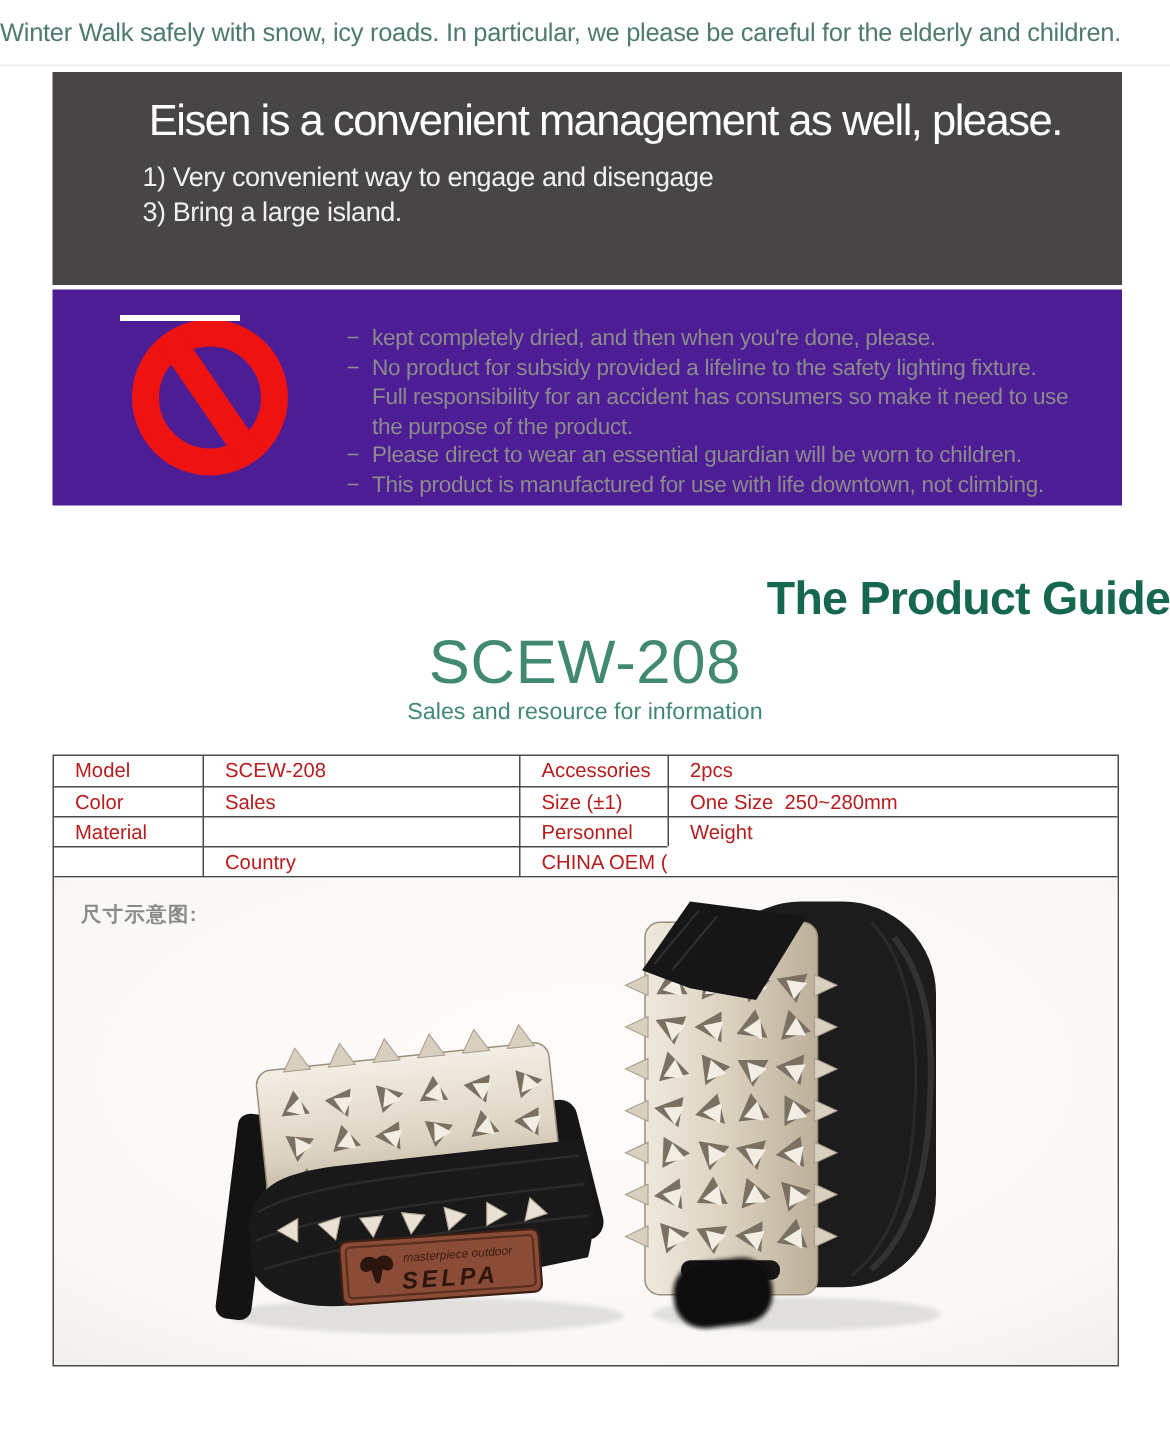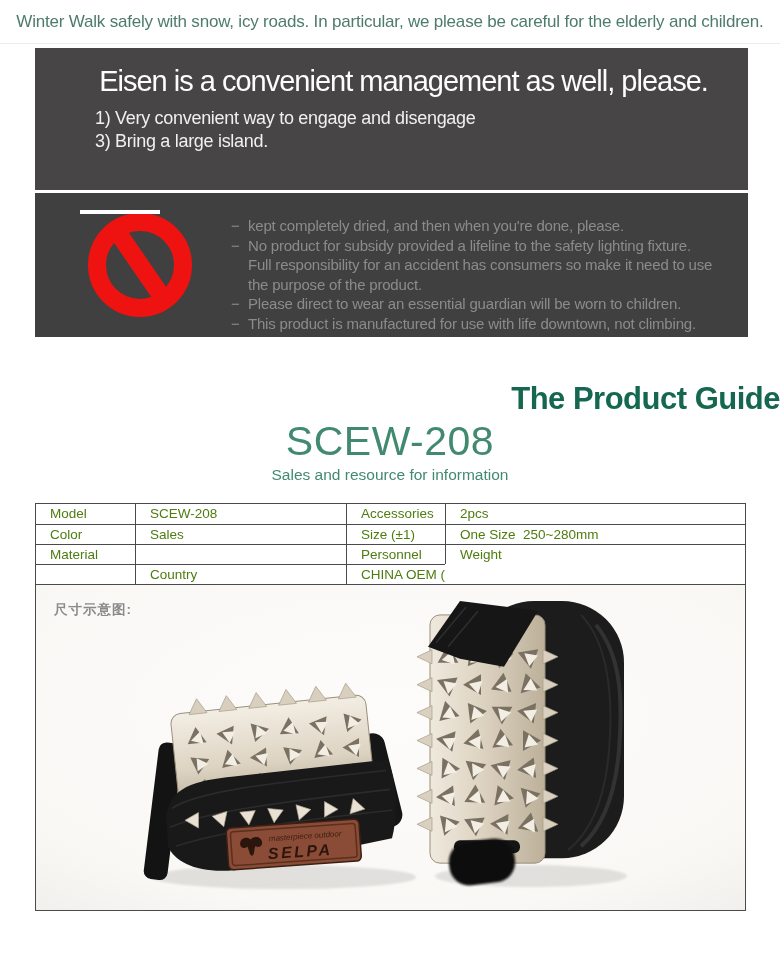--- a/index.html
+++ b/index.html
@@ -4,38 +4,38 @@
 <style>
   * { margin:0; padding:0; box-sizing:border-box; }
   html,body { background:#fff; }
   .page {
     position:relative; width:780px; height:960px; margin:0 auto;
     background:#fff; font-family:"Liberation Sans", sans-serif; overflow:hidden;
   }
   
   .topbar {
     position:absolute; top:0; left:0; width:100%; height:44px;
-    display:flex; align-items:center; justify-content:center;
+    display:flex; align-items:center; justify-content:flex-start;
     color:#4e7c6c; font-size:17px; letter-spacing:-0.2px;
     border-bottom:1px solid #ececec;
   }
   
   .dark-box {
     position:absolute; left:35px; top:48px; width:713px; height:142px;
     background:#474545; color:#fff;
   }
   .dark-box .title {
     margin-top:17px; text-align:center; font-size:29px; font-weight:normal;
     letter-spacing:-1px; color:#fdfdfd;padding-left:24px;
   }
   .dark-box .ilist { margin:9px 0 0 60px; font-size:18px; line-height:23px; color:#f0f0f0; letter-spacing:-0.3px; }
   
   .gray-box {
     position:absolute; left:35px; top:193px; width:713px; height:144px;
-    background:#404040;
+    background:#4c1d95;
   }
   .no-sign { position:absolute; left:0; top:0; width:220px; height:144px; }
   .cautions {
     position:absolute; left:196px; top:23px;
     font-size:15px; line-height:19.6px; color:#8b8b8b; letter-spacing:-0.2px;
   }
   .cl { white-space:nowrap; }
   .cl .b { display:inline-block; width:17px; color:#8b8b8b; }
   
   .guide-title {
@@ -50,21 +50,21 @@
     position:absolute; top:466px; left:0; width:100%; text-align:center;
     font-size:15.5px; color:#418a70;
   }
   
   .spec-table {
     position:absolute; left:35px; top:503px; width:711px;
     border:1px solid #4a4a4a; background:#fff;
   }
   .sg { display:grid; grid-template-columns:99px 211px 99px 1fr; }
   .sg > div {
-    height:20px; line-height:19px; font-size:13.5px; color:#4d7c0f;
+    height:20px; line-height:19px; font-size:13.5px; color:#b91c1c;
     padding-left:14px; overflow:hidden; white-space:pre;
     border-top:1px solid #4a4a4a; border-left:1px solid #4a4a4a;
   }
   .sg > div:nth-child(-n+4) { border-top:none; }
   .sg > div:nth-child(4n+1) { border-left:none; }
   .photo-cell { position:relative; height:326px; border-top:1px solid #4a4a4a; }
   .diagram-label {
     position:absolute; left:18px; top:16px; z-index:2;
     font-size:13.5px; font-weight:bold; color:#8a8a8a; letter-spacing:1px;
   }

